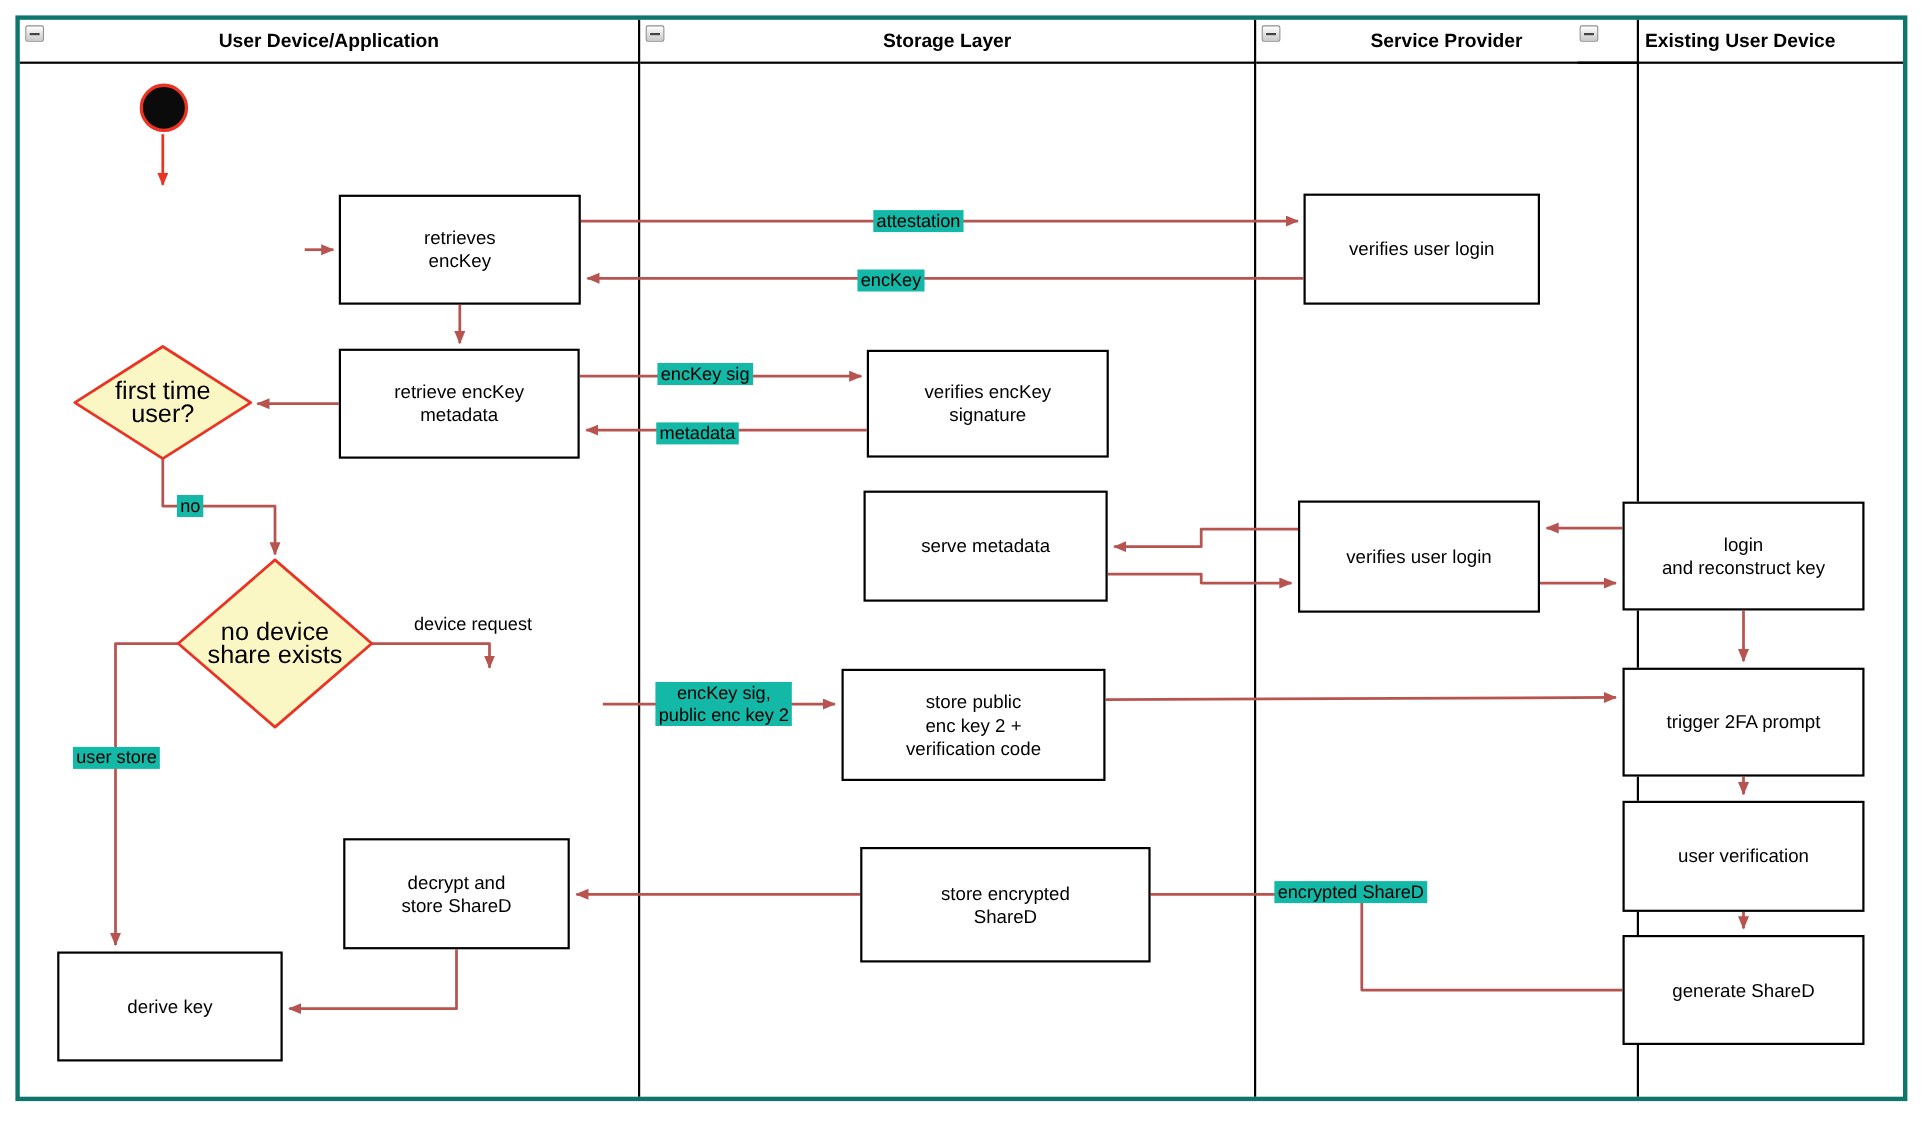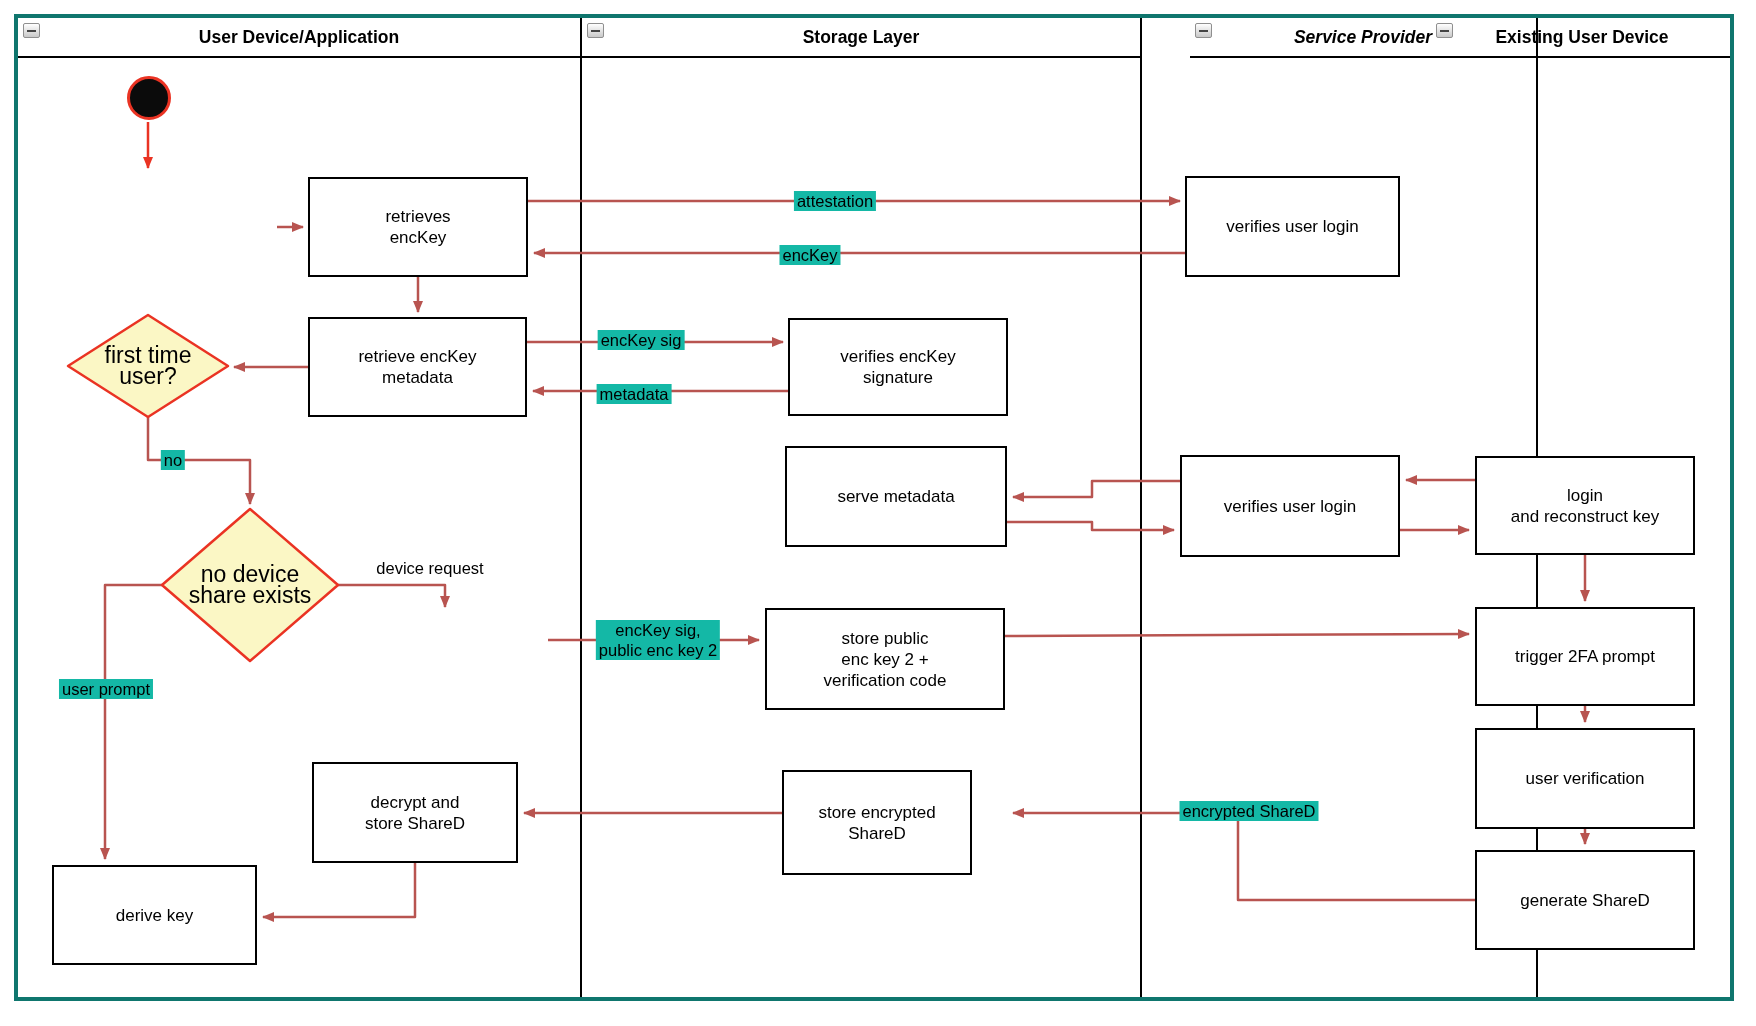--- a/index.html
+++ b/index.html
@@ -48,21 +48,21 @@
       </div>
     </div>
     <div class="lane" style="left:564px;width:560px;">
       <div class="lane-header">
         <div class="collapse-btn">
             <div class="minus-bar"></div>
           </div>
         <div class="lane-title">Storage Layer</div>
       </div>
     </div>
-    <div class="lane" style="left:1172px;width:348px;font-style:italic;">
+    <div class="lane" style="left:1124px;width:348px;">
       <div class="lane-header">
         <div class="collapse-btn">
             <div class="minus-bar"></div>
           </div>
         <div class="lane-title">Service Provider</div>
       </div>
     </div>
     <div class="lane last" style="left:1416px;width:296px;">
       <div class="lane-header">
         <div class="collapse-btn" style="left:2px;">
@@ -124,36 +124,36 @@
 signature</div>
   <div class="node" style="left:785px;top:446px;width:222px;height:101px;">serve metadata</div>
   <div class="node" style="left:1180px;top:455px;width:220px;height:102px;">verifies user login</div>
   <div class="node" style="left:1475px;top:456px;width:220px;height:99px;">login
 and reconstruct key</div>
   <div class="node" style="left:765px;top:608px;width:240px;height:102px;">store public
 enc key 2 +
 verification code</div>
   <div class="node" style="left:1475px;top:607px;width:220px;height:99px;">trigger 2FA prompt</div>
   <div class="node" style="left:1475px;top:728px;width:220px;height:101px;">user verification</div>
-  <div class="node" style="left:782px;top:770px;width:190px;height:105px;">store encrypted
+  <div class="node" style="left:782px;top:770px;width:264px;height:105px;">store encrypted
 ShareD</div>
   <div class="node" style="left:312px;top:762px;width:206px;height:101px;">decrypt and
 store ShareD</div>
   <div class="node" style="left:1475px;top:850px;width:220px;height:100px;">generate ShareD</div>
   <div class="node" style="left:52px;top:865px;width:205px;height:100px;">derive key</div>
 
   <div class="diamond-label" style="left:78px;top:325px;width:140px;height:82px;">first time
 user?</div>
   <div class="diamond-label" style="left:167px;top:543px;width:166px;height:84px;">no device
 share exists</div>
 
   <div class="edge-label" style="left:835px;top:201px;">attestation</div>
   <div class="edge-label" style="left:810px;top:255px;">encKey</div>
   <div class="edge-label" style="left:641px;top:340px;">encKey sig</div>
   <div class="edge-label" style="left:634px;top:394px;">metadata</div>
   <div class="edge-label" style="left:173px;top:460px;">no</div>
   <div class="edge-label no-bg" style="left:430px;top:568px;">device request</div>
   <div class="edge-label" style="left:658px;top:640px;">encKey sig,
 public enc key 2</div>
-  <div class="edge-label" style="left:106px;top:689px;">user prompt</div>
-  <div class="edge-label" style="left:1228px;top:811px;margin-left:21px;">encrypted ShareD</div>
+  <div class="edge-label" style="left:106px;top:689px;">user store</div>
+  <div class="edge-label" style="left:1228px;top:811px;">encrypted ShareD</div>
 
 </div>
 
 </body></html>

